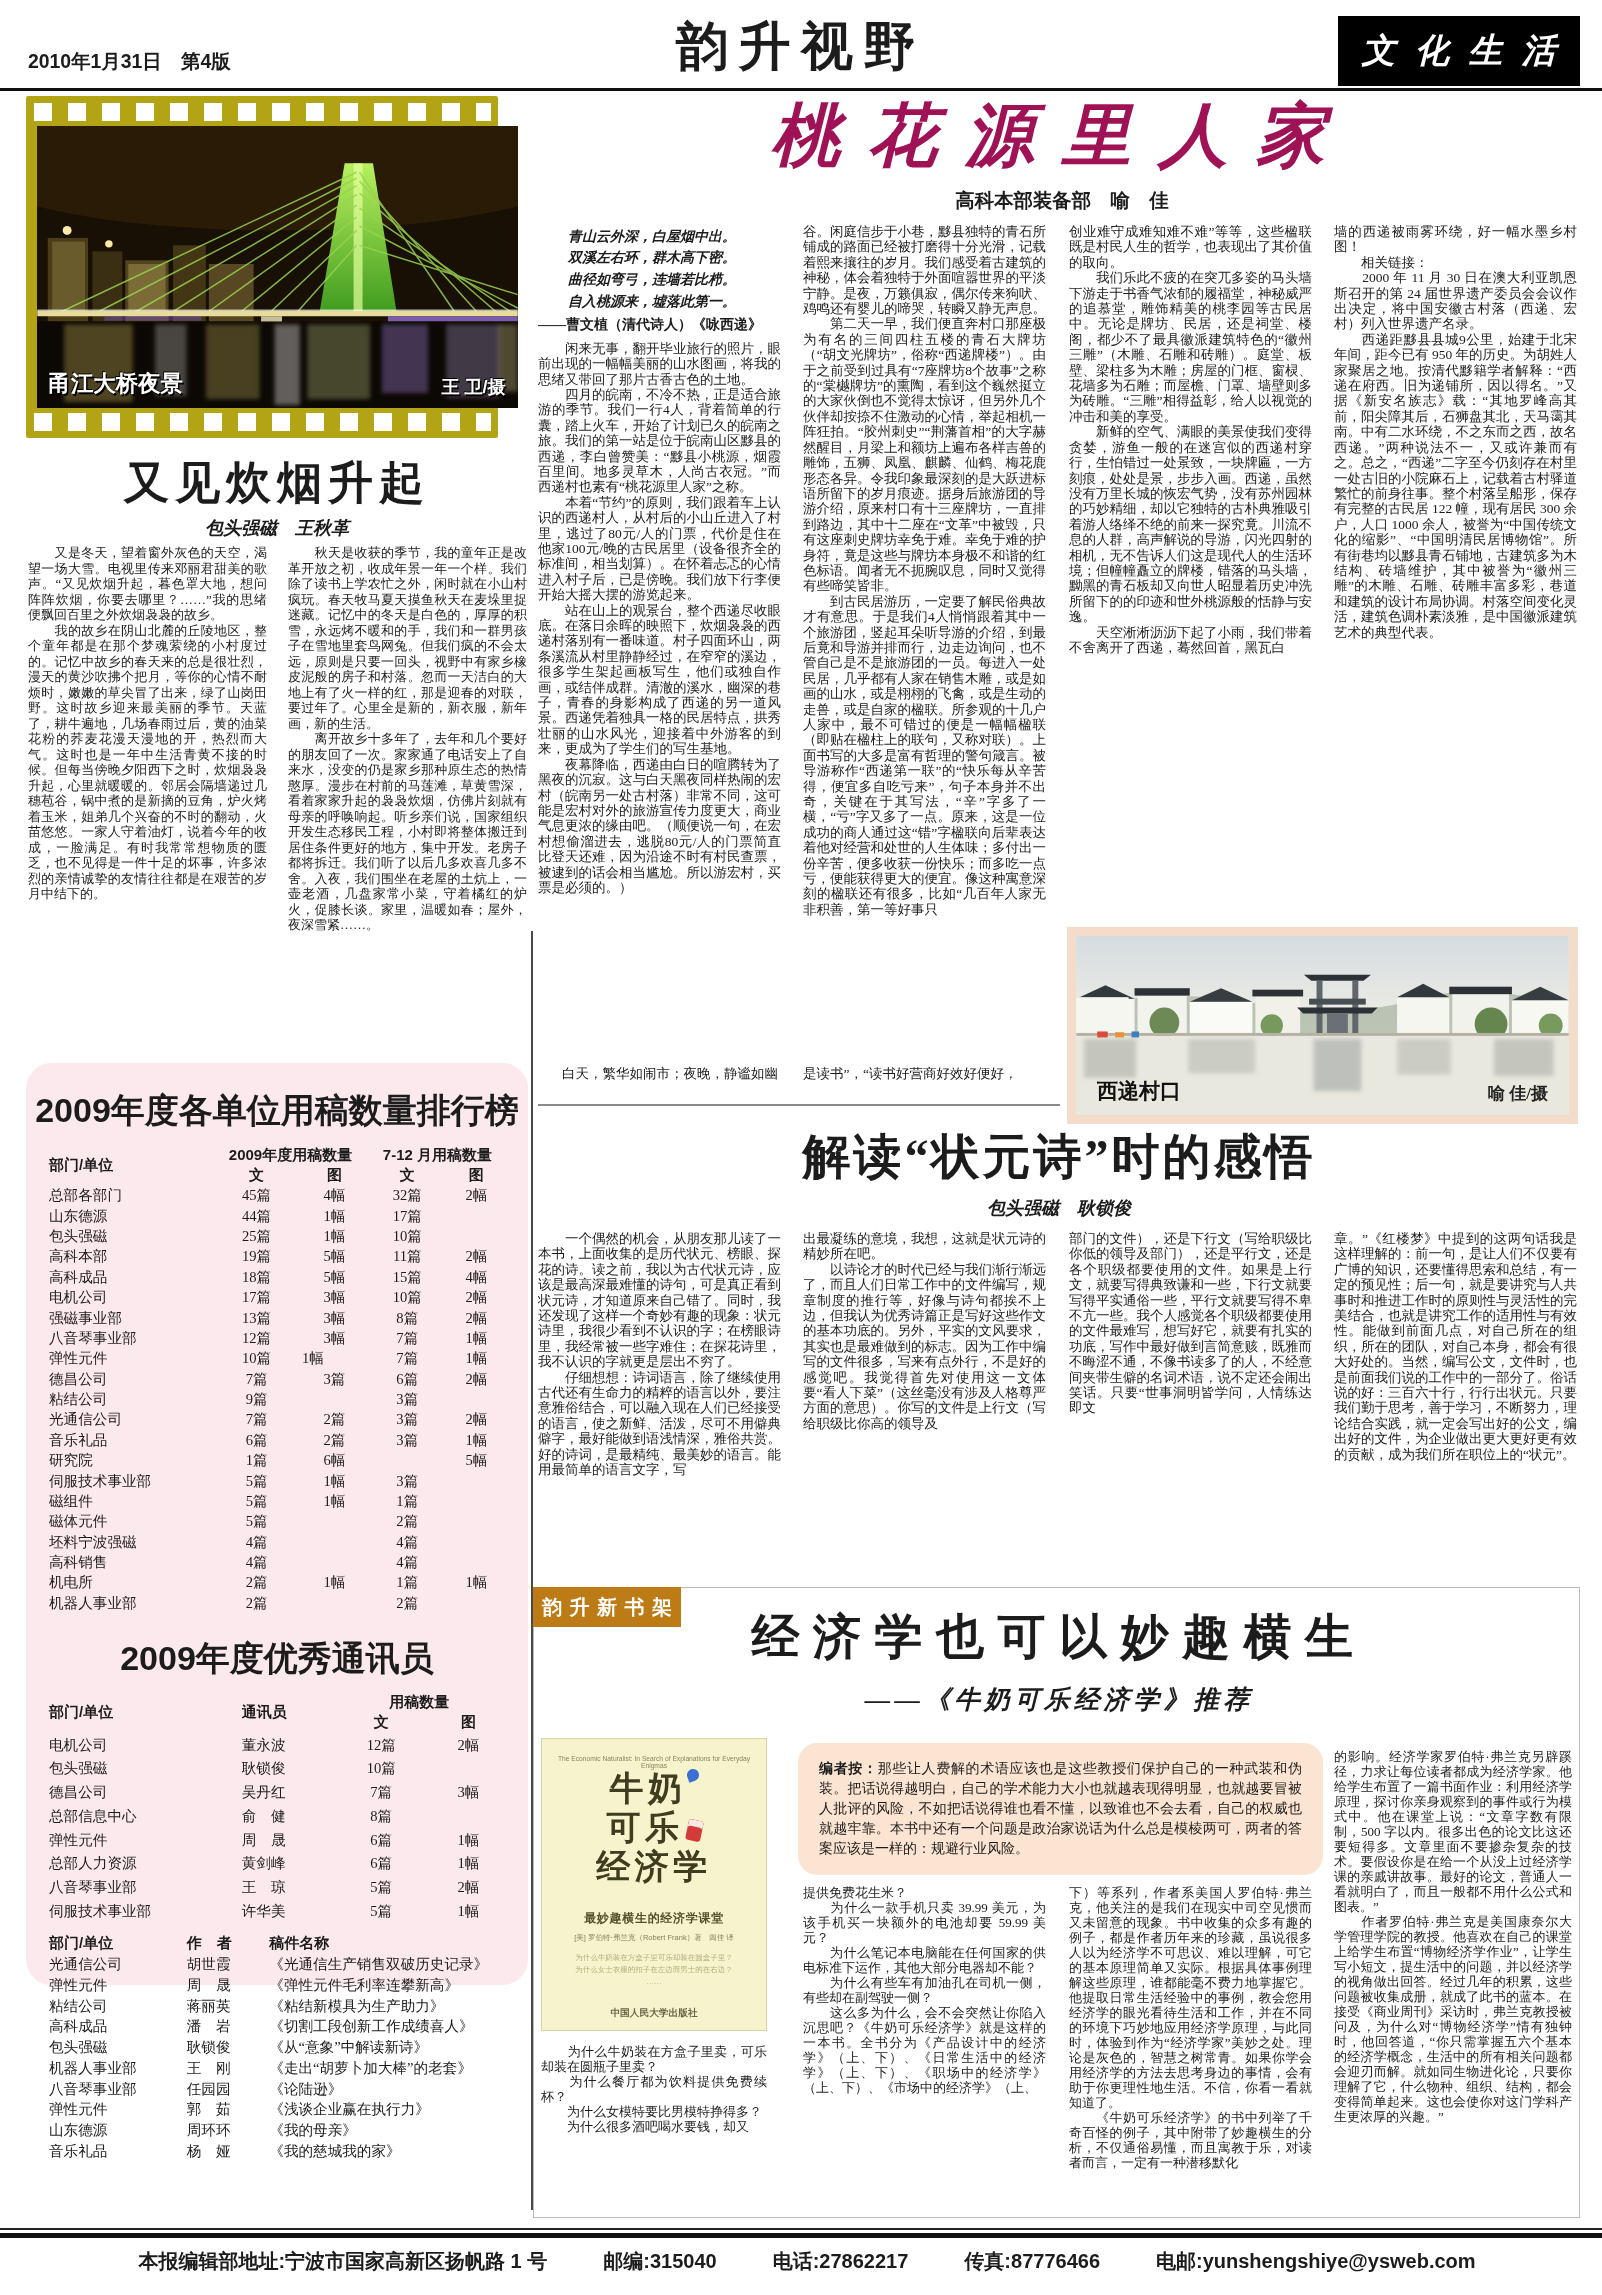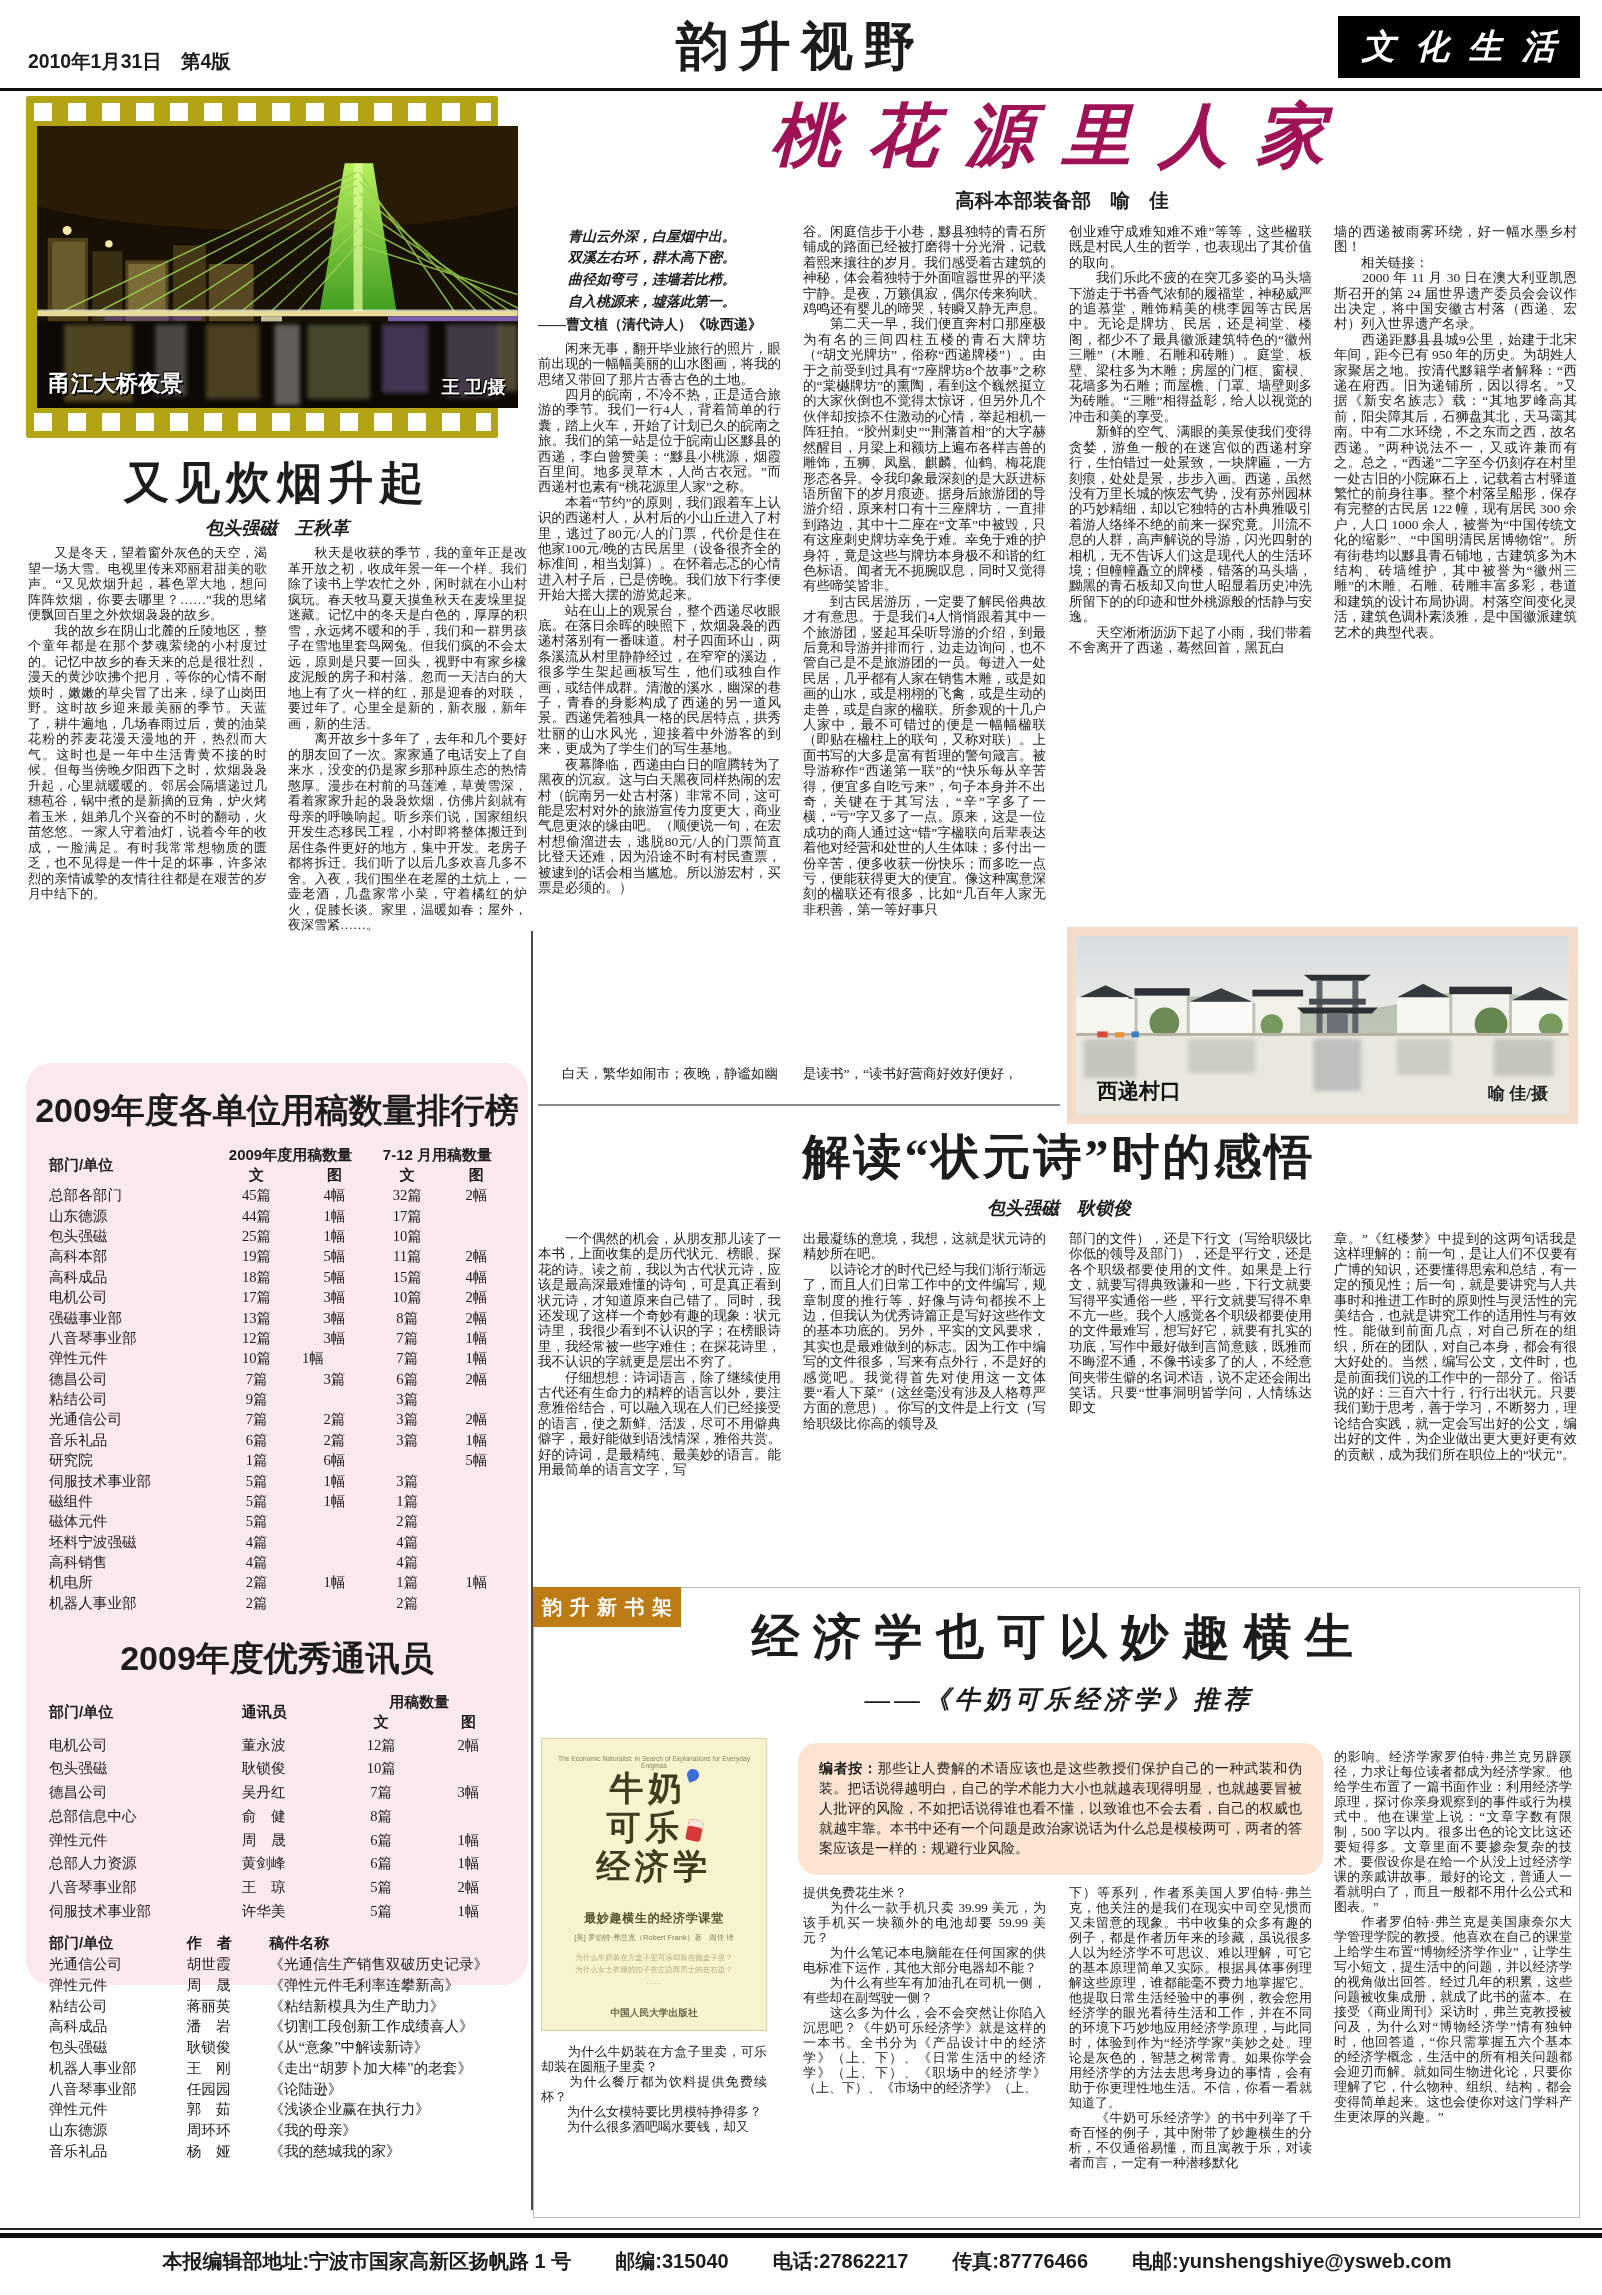--- a/index.html
+++ b/index.html
@@ -2,21 +2,21 @@
 <html style="font-size:12px"><head>
 <meta charset="utf-8">
 <style>
   html,body{margin:0;padding:0;background:#e8e8e8;}
   .page{position:relative;width:1602px;height:2295px;background:#ffffff;overflow:hidden;
         font-family:"Liberation Serif",serif;color:#1c1c1c;}
   
   .hdr-date{position:absolute;left:28px;top:48px;font:bold 19.4px "Liberation Sans",sans-serif;}
   .masthead{position:absolute;left:0;right:0;top:12px;text-align:center;
             font:900 52px "Liberation Serif",serif;letter-spacing:10.5px;}
-  .section-box{position:absolute;right:22.4px;top:16.4px;width:242px;height:62px;background:#000;
+  .section-box{position:absolute;right:22.4px;top:16.4px;width:242px;height:70px;background:#000;
                display:flex;align-items:center;justify-content:center;}
   .section-box span{color:#fff;font:bold italic 34px "Liberation Serif",serif;letter-spacing:19.4px;text-indent:19.4px;}
   .hdr-rule{position:absolute;left:0;right:0;top:88px;height:3px;background:#111;}
   
   .filmstrip{position:absolute;left:26px;top:96px;width:472px;height:342px;background:#b2a414;border-radius:2.2px;}
   .sprk{position:absolute;left:7.5px;right:7.5px;height:18px;
         background:repeating-linear-gradient(90deg,#fff 0 18px,rgba(0,0,0,0) 18px 34px);}
   .sprk.top{top:6.7px;} .sprk.bot{bottom:6.7px;}
   .bridge-wrap{position:absolute;left:10.5px;top:30px;width:481px;height:282px;overflow:hidden;background:#181004;}
   .ph-cap{position:absolute;left:12px;bottom:9px;color:#fff;font:bold 22.4px "Liberation Sans",sans-serif;
@@ -90,21 +90,21 @@
   .cov-author{font:7.5px "Liberation Sans",sans-serif;color:#84805c;margin-top:6px;}
   .cov-qs{font:7.5px "Liberation Serif",serif;color:#b4ae7c;margin-top:9px;text-align:center;line-height:12px;white-space:pre-line;}
   .cov-pub{font:bold 9.7px "Liberation Sans",sans-serif;color:#6a6648;margin-top:auto;margin-bottom:10.5px;}
   .ed-box{position:absolute;left:798px;top:1743px;width:525px;height:132px;background:#fbe4d1;border-radius:19.4px;
           box-sizing:border-box;padding:15px 21px;font:14px "Liberation Serif",serif;line-height:20px;
           text-align:justify;overflow:hidden;}
   .ed-box b{font-family:"Liberation Sans",sans-serif;}
   
   .f-rule1{position:absolute;left:0;right:0;top:2228px;height:1.5px;background:#222;}
   .f-rule2{position:absolute;left:0;right:0;top:2233px;height:5.2px;background:#111;}
-  .footer{position:absolute;left:12px;right:0;top:2248px;display:flex;justify-content:center;gap:44px;
+  .footer{position:absolute;left:12px;right:0;top:2248px;display:flex;justify-content:center;gap:56px;
           font:bold 20px "Liberation Sans",sans-serif;align-items:flex-end;}
 </style>
 </head>
 <body>
 
 <div class="page">
 
   <div class="hdr-date"><span>2010年1月31日</span>　<span>第4版</span></div>
   <div class="masthead">韵升视野</div>
   <div class="section-box">

